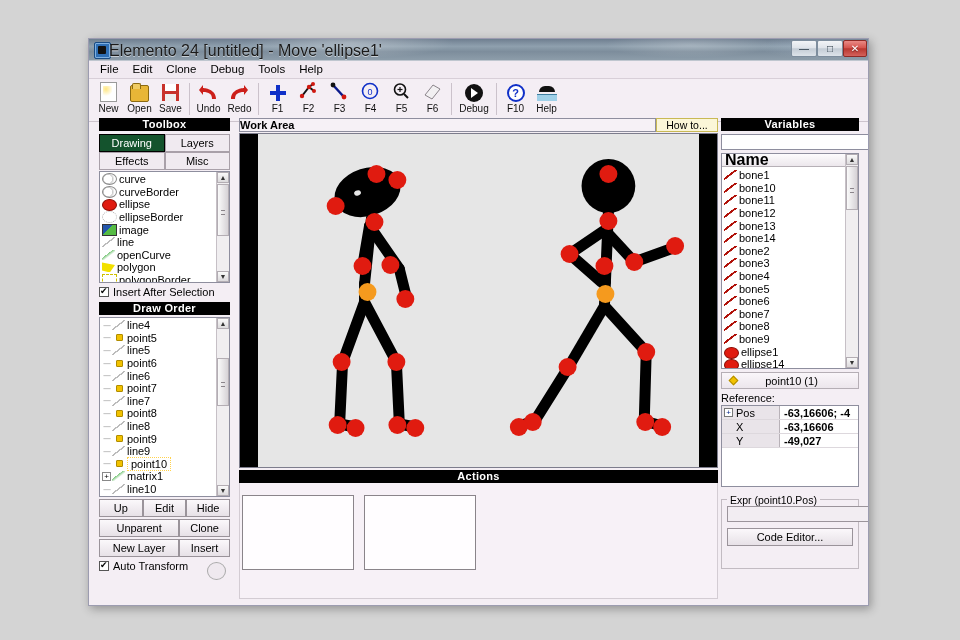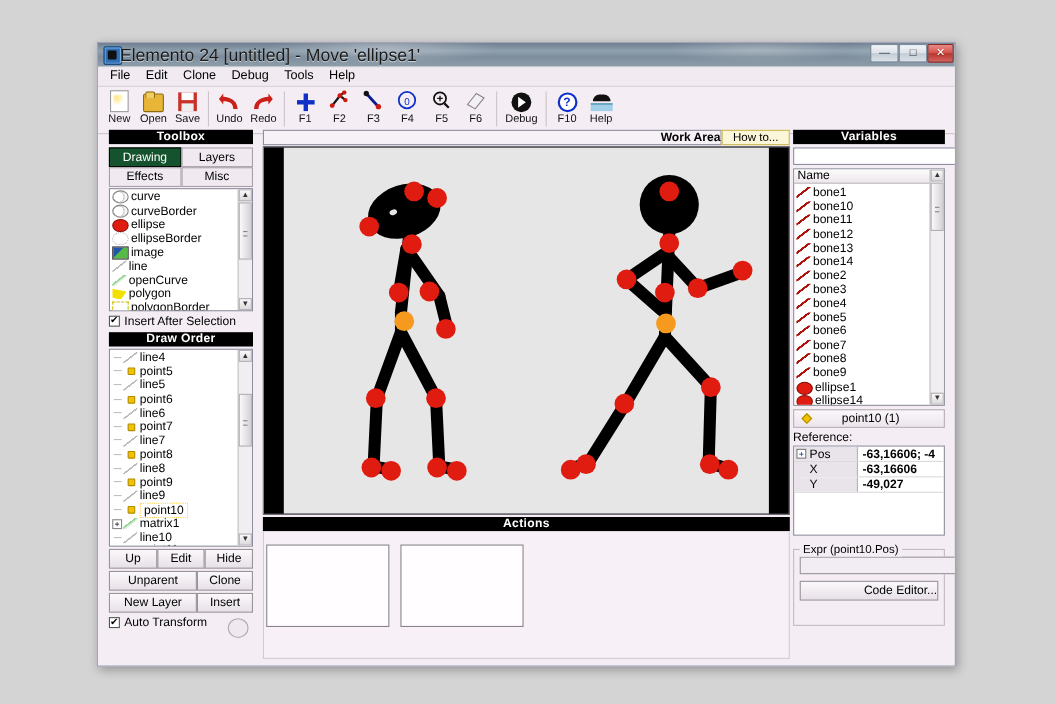--- a/index.html
+++ b/index.html
@@ -171,21 +171,21 @@
   .btn{
     border:1px solid #9a939a;background:linear-gradient(to bottom,#fbf8fb,#e7e1e7);
     font-size:11px;line-height:16px;height:18px;text-align:center;cursor:default;
     box-sizing:border-box;flex:1;
   }
   
   #center-col{position:absolute;left:150px;top:0;width:479px;}
   #wa-headbar{display:flex;height:14px;}
   #wa-title{
     flex:1;background:#f6f1f6;border:1px solid #8e8e9e;box-sizing:border-box;
-    text-align:right;font-weight:bold;font-size:11px;line-height:12px;color:#000;
+    text-align:left;font-weight:bold;font-size:11px;line-height:12px;color:#000;
   }
   #howto-btn{
     width:62px;background:#fbf6d8;border:1px solid #c9b955;box-sizing:border-box;
     text-align:center;font-size:10.5px;line-height:12px;cursor:default;
   }
   #canvas-wrap{
     height:335px;border:1px solid #7d7d8d;box-sizing:border-box;background:#000;
     position:relative;overflow:hidden;margin-top:1px;
   }
   #canvas{
@@ -200,21 +200,21 @@
     width:112px;height:75px;background:#fffdff;border:1px solid #8a848a;box-sizing:border-box;
   }
   
   #right-col{position:absolute;left:632px;top:0;width:138px;}
   #var-filter-row{display:flex;margin-top:3px;gap:3px;}
   #var-filter{
     flex:1;height:16px;background:#fff;border:1px solid #8e8e9e;box-sizing:border-box;
   }
   .lb-head{
     height:13px;background:linear-gradient(to bottom,#fdfcfd,#ece7ec);border-bottom:1px solid #b6b0b6;
-    font-size:11px;line-height:12px;padding-left:3px;box-sizing:border-box;position:relative;
+    font-size:16px;line-height:12px;padding-left:3px;box-sizing:border-box;position:relative;font-weight:bold;
   }
   #sel-chip{
     margin-top:3px;height:17px;border:1px solid #b5aeb5;box-sizing:border-box;
     background:linear-gradient(to bottom,#faf6fa,#ece6ec);
     display:flex;align-items:center;font-size:11px;
   }
   #sel-chip .pt{width:5px;height:5px;background:#f2c200;border:1px solid #b08c00;margin:0 6px 0 8px;transform:rotate(45deg);}
   #sel-chip .lbl{flex:1;text-align:center;padding-right:18px;}
   #ref-label{margin-top:3px;font-size:11px;}
   #ref-table{
@@ -233,21 +233,21 @@
   .ref-v{flex:1;padding-left:4px;font-weight:bold;font-size:11px;white-space:nowrap;overflow:hidden;}
   #expr-group{
     margin-top:12px;border:1px solid #c2bbc2;padding:4px 5px 22px;position:relative;
   }
   #expr-legend{
     position:absolute;top:-6px;left:5px;background:#f4eef4;padding:0 3px;font-size:10.5px;
   }
   #expr-input{height:16px;background:#f2edf2;border:1px solid #9b949b;box-sizing:border-box;margin-top:2px;}
   #code-editor-btn{
     margin-top:6px;height:18px;border:1px solid #9a939a;box-sizing:border-box;
-    background:linear-gradient(to bottom,#fbf8fb,#e7e1e7);text-align:right;
+    background:linear-gradient(to bottom,#fbf8fb,#e7e1e7);text-align:center;
     font-size:11px;line-height:16px;cursor:default;
   }
   
   #bottom-partial{
     position:absolute;left:108px;bottom:-8px;width:17px;height:16px;
     border:1px solid #aaa;border-radius:50%;background:#efe9ef;
   }
 </style>
 </head>
 <body>

